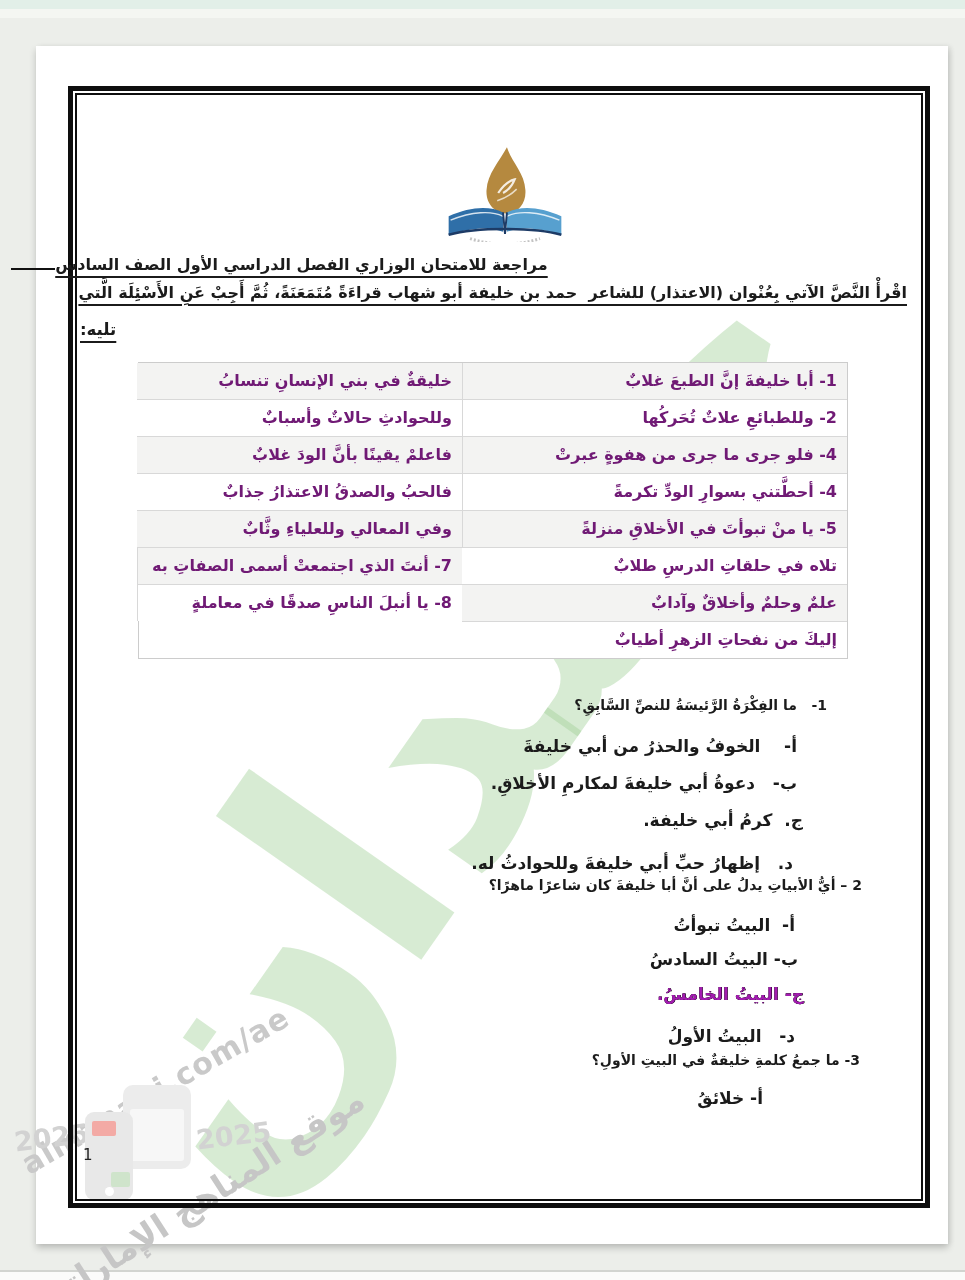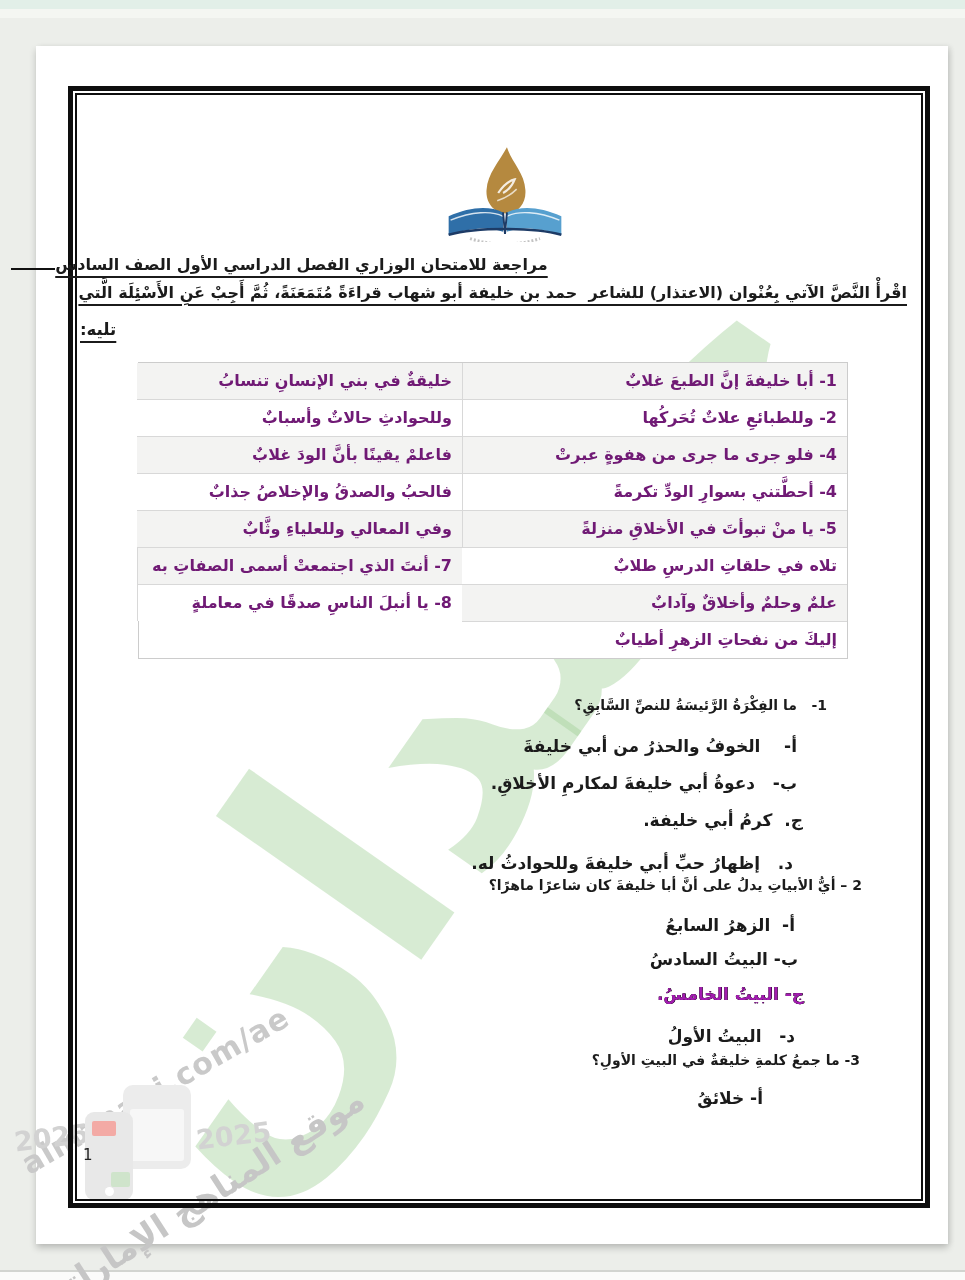--- a/index.html
+++ b/index.html
@@ -131,39 +131,39 @@
 
   <div class="poem">
     <div class="poem-grid">
       <div class="cell sadr row-odd">1- أبا خليفةَ إنَّ الطبعَ غلابٌ</div>
       <div class="cell row-odd">خليقةٌ في بني الإنسانِ تنسابُ</div>
       <div class="cell sadr row-even">2- وللطبائعِ علاتٌ تُحَركُها</div>
       <div class="cell row-even">وللحوادثِ حالاتٌ وأسبابٌ</div>
       <div class="cell sadr row-odd">4- فلو جرى ما جرى من هفوةٍ عبرتْ</div>
       <div class="cell row-odd">فاعلمْ يقينًا بأنَّ الودَ غلابٌ</div>
       <div class="cell sadr row-even">4- أحطَّتني بسوارِ الودِّ تكرمةً</div>
-      <div class="cell row-even">فالحبُ والصدقُ والإخلاصُ جذابٌ</div>
+      <div class="cell row-even">فالحبُ والصدقُ الاعتذارُ جذابٌ</div>
       <div class="cell sadr row-odd">5- يا منْ تبوأتَ في الأخلاقِ منزلةً</div>
       <div class="cell row-odd">وفي المعالي وللعلياءِ وثَّابٌ</div>
       <div class="cell row-even">تلاه في حلقاتِ الدرسِ طلابٌ</div>
       <div class="cell sadr row-odd">7- أنتَ الذي اجتمعتْ أسمى الصفاتِ به</div>
       <div class="cell row-odd">علمٌ وحلمٌ وأخلاقٌ وآدابٌ</div>
       <div class="cell sadr row-even last">8- يا أنبلَ الناسِ صدقًا في معاملةٍ</div>
       <div class="cell row-even last">إليكَ من نفحاتِ الزهرِ أطيابٌ</div>
     </div>
   </div>
 
   <div class="abs rtl bold q-head" style="top:697px;right:138px;">1-   ما الفِكْرَةُ الرَّئيسَةُ للنصِّ السَّابِقِ؟</div>
   <div class="abs rtl bold q-opt" style="top:773px;right:168px;">ب-   دعوةُ أبي خليفةَ لمكارمِ الأخلاقِ.</div>
   <div class="abs rtl bold q-opt" style="top:736px;right:168px;">أ-    الخوفُ والحذرُ من أبي خليفةَ</div>
   <div class="abs rtl bold q-opt" style="top:810px;right:162px;">ج.  كرمُ أبي خليفة.</div>
   <div class="abs rtl bold q-opt" style="top:853px;right:172px;">د.   إظهارُ حبِّ أبي خليفةَ وللحوادثُ له.</div>
 
   <div class="abs rtl bold q-head" style="top:877px;right:103px;">2 – أيُّ الأبياتِ يدلُ على أنَّ أبا خليفةَ كان شاعرًا ماهرًا؟</div>
-  <div class="abs rtl bold q-opt" style="top:915px;right:170px;">أ-  الزهرُ السابعُ</div>
+  <div class="abs rtl bold q-opt" style="top:915px;right:170px;">أ-  البيتُ تبوأتُ</div>
   <div class="abs rtl bold q-opt" style="top:949px;right:167px;">ب- البيتُ السادسُ</div>
   <div class="abs rtl bold q-opt opt-strong" style="top:984px;right:161px;">ج- البيتُ الخامسُ.</div>
   <div class="abs rtl bold q-opt" style="top:1026px;right:170px;">د-   البيتُ الأولُ</div>
 
   <div class="abs rtl bold q-head" style="top:1052px;right:105px;">3- ما جمعُ كلمةِ خليقةٌ في البيتِ الأولِ؟</div>
   <div class="abs rtl bold q-opt" style="top:1088px;right:202px;">أ- خلائقُ</div>
 
   <div class="abs page-num">1</div>
 
 </div>

